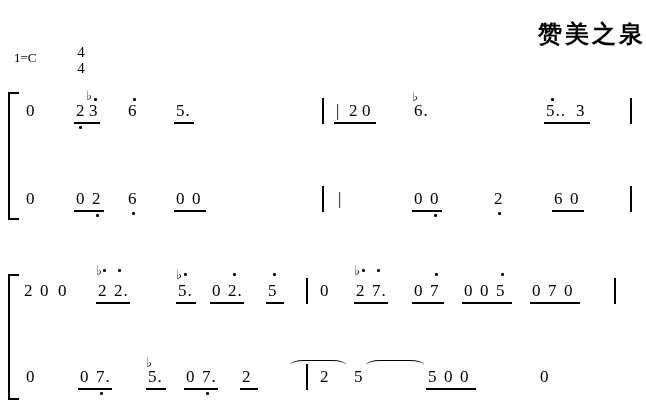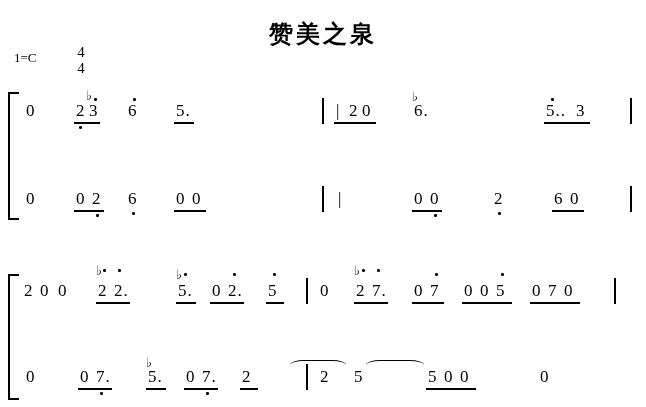--- a/index.html
+++ b/index.html
@@ -8,21 +8,21 @@
     background:#ffffff;
     font-family:"Liberation Serif", serif;
     color:#000;
     position:relative;
     overflow:hidden;
   }
 
   .title{
     position:absolute;
     left:0;right:0;top:18px;
-    text-align:center;
+    text-align:right;
     font-size:24px;
     font-weight:bold;
     letter-spacing:3px;
     font-family:"DejaVu Sans", sans-serif;
   }
 
   .keysig{
     position:absolute;
     left:14px;top:50px;
     font-size:13px;

